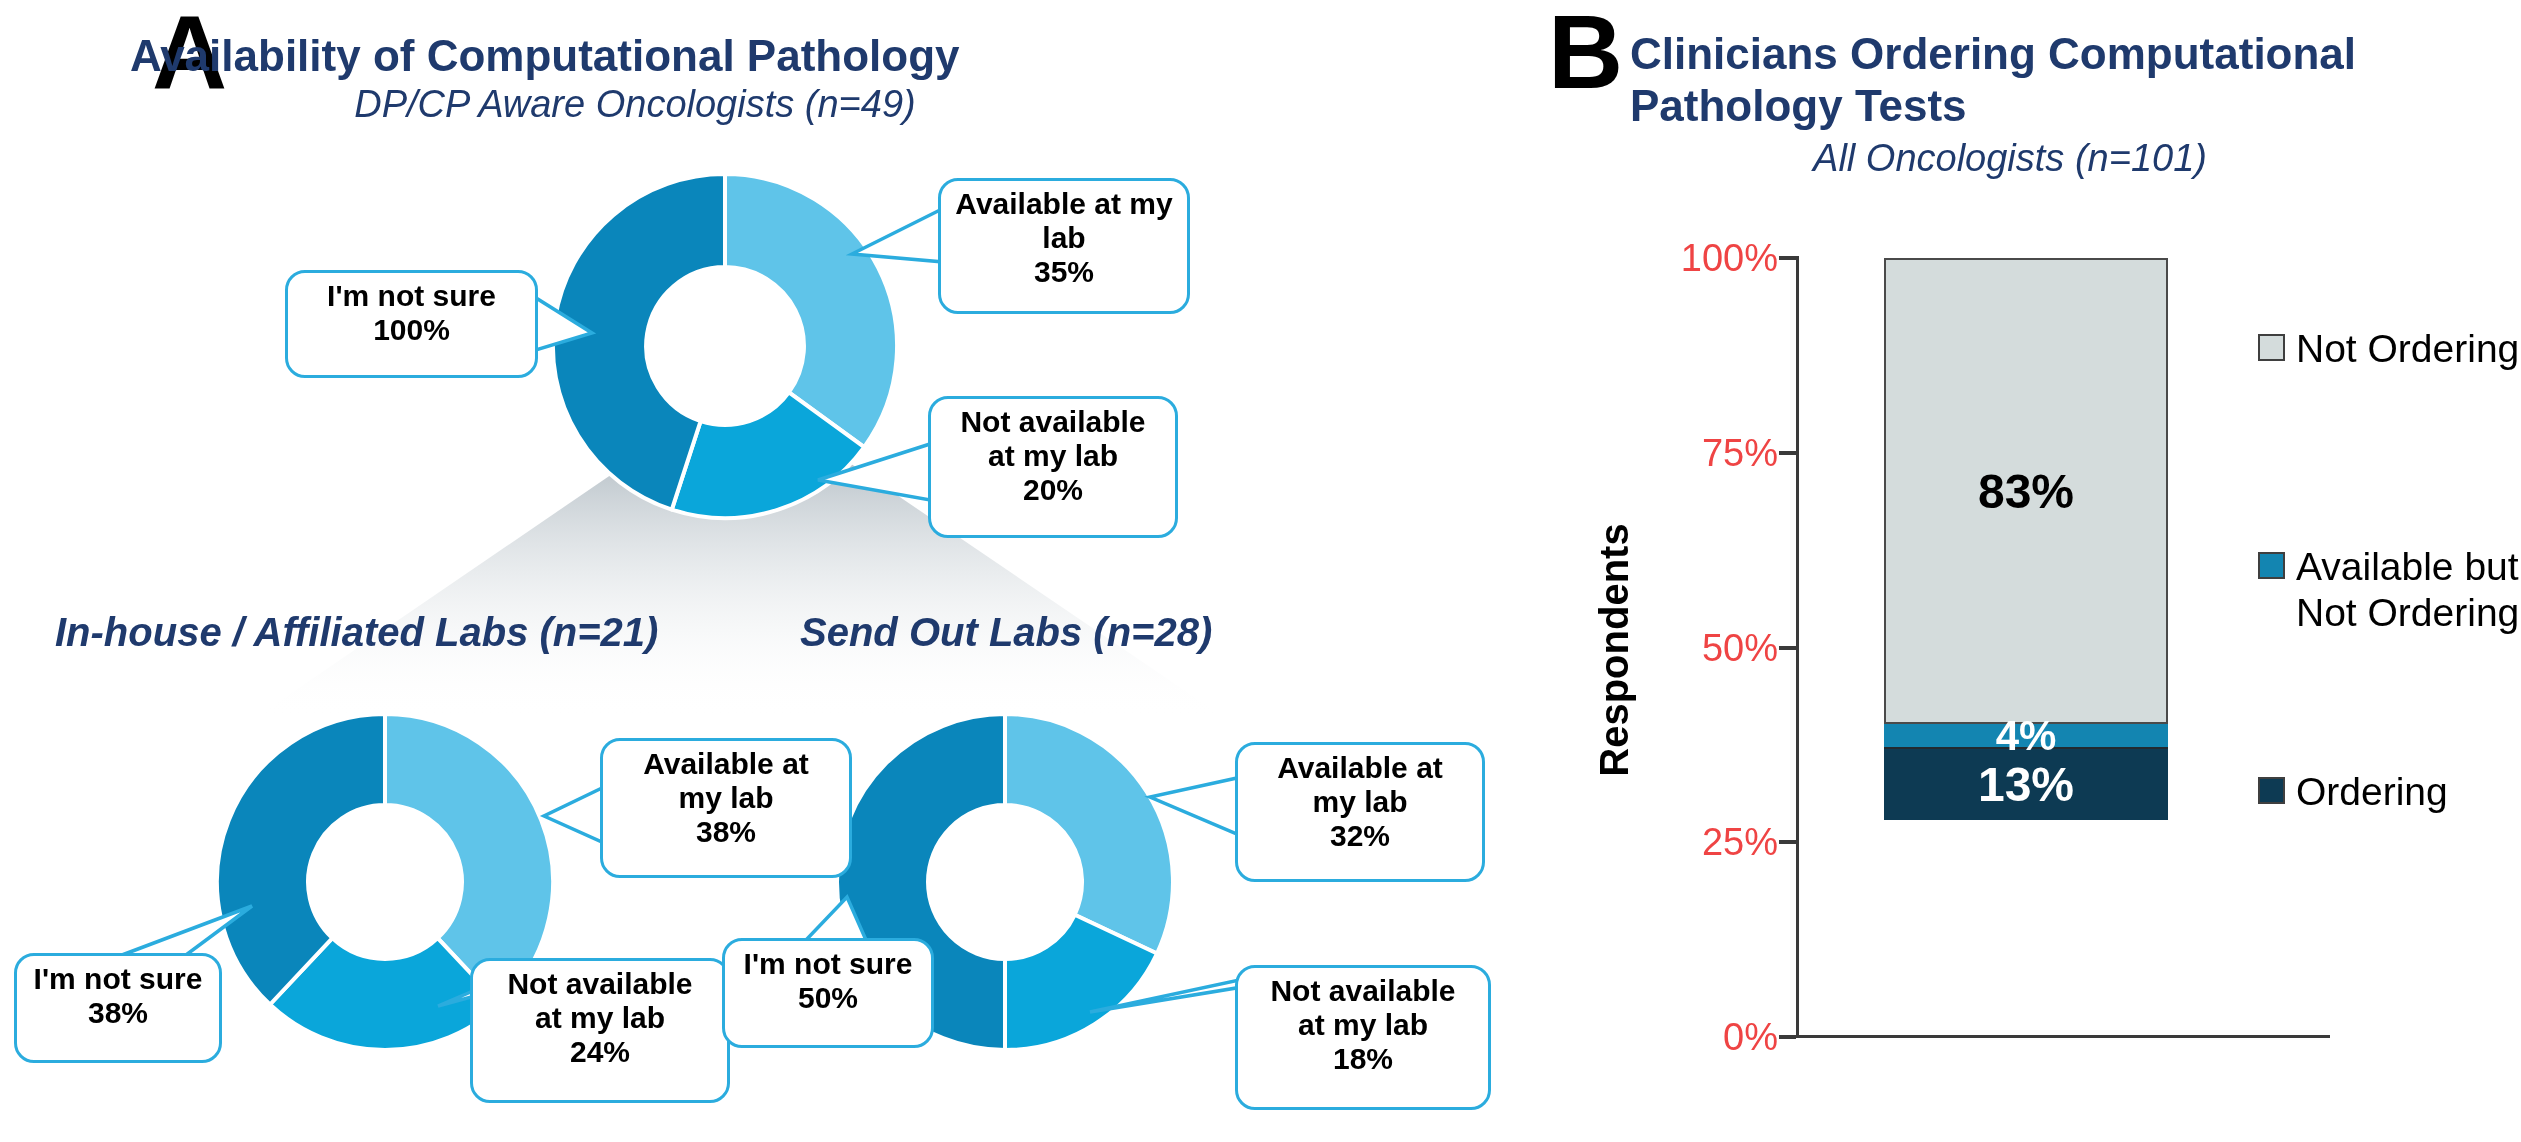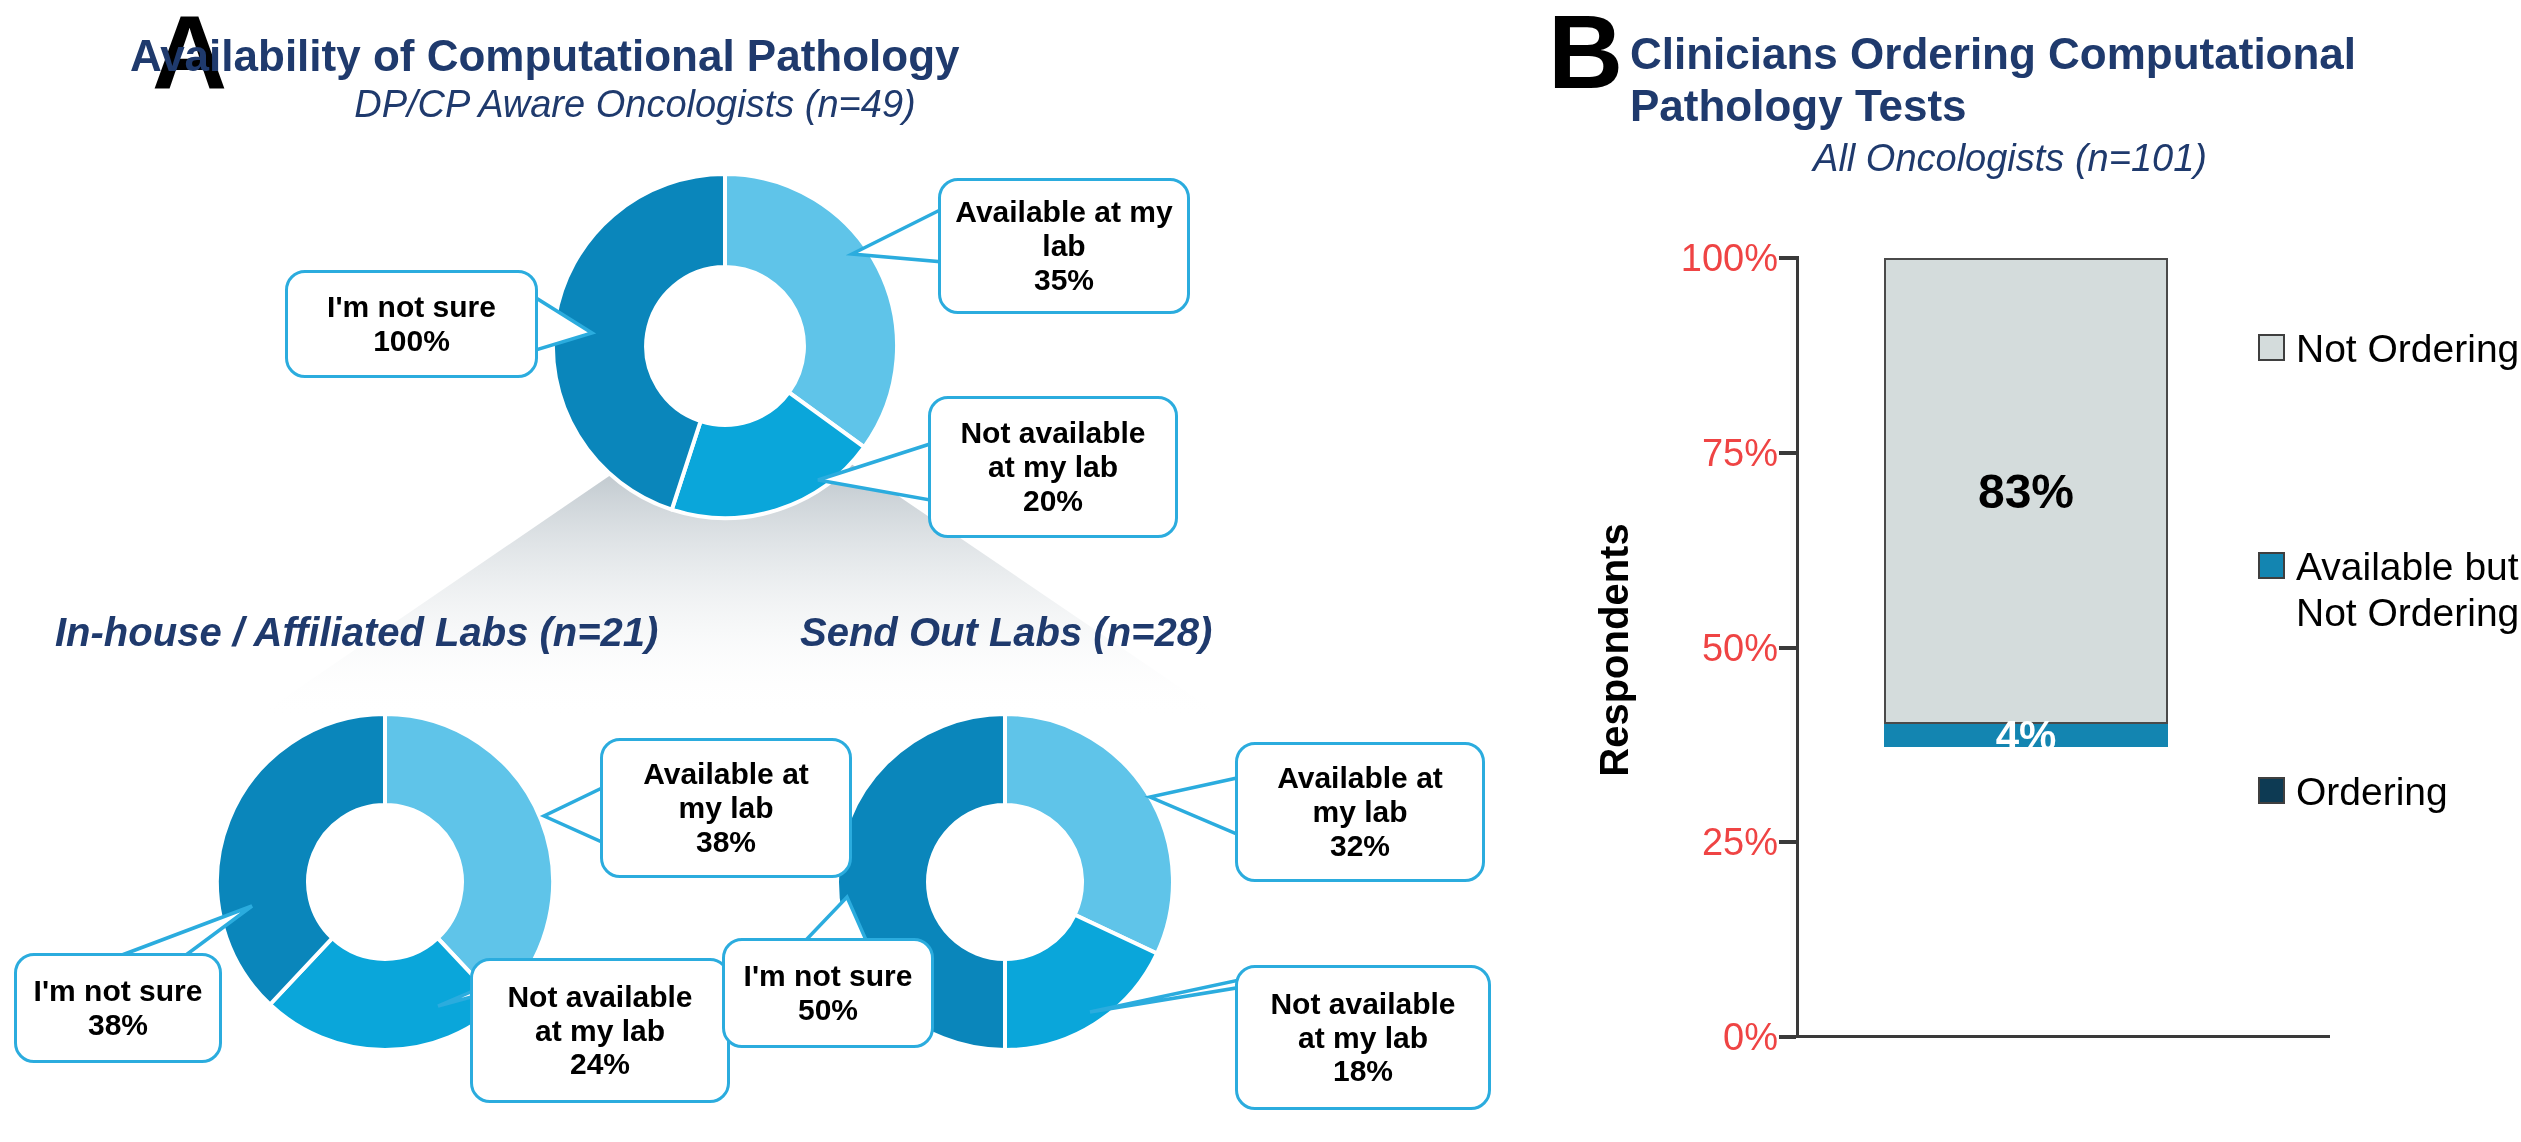--- a/index.html
+++ b/index.html
@@ -16,21 +16,21 @@
   .chart-subtitle{position:absolute;text-align:center;font-style:italic;color:var(--navy);font-size:38px;line-height:1.1;}
   .title-a{left:130px;top:30px;width:1010px;}
   .subtitle-a{left:130px;top:84px;width:1010px;}
   .title-b{left:1630px;top:28px;width:760px;}
   .subtitle-b{left:1630px;top:138px;width:760px;}
   .sub-title{position:absolute;font-style:italic;font-weight:600;color:var(--navy);font-size:40px;}
   .title-left{left:55px;top:610px;width:730px;}
   .title-right{left:800px;top:610px;width:660px;}
   .callout{
     position:absolute;background:#fff;border:3.5px solid var(--callout);
-    border-radius:20px;display:flex;flex-direction:column;align-items:center;justify-content:center;
+    border-radius:20px;display:flex;flex-direction:column;align-items:center;
     text-align:center;color:#000;font-weight:bold;font-size:30px;line-height:1.13;padding:6px 8px;box-sizing:border-box;
   }
   .co-label{white-space:pre-line;}
   .co-a-avail{left:938px;top:178px;width:252px;height:136px;}
   .co-a-notavail{left:928px;top:396px;width:250px;height:142px;}
   .co-a-notsure{left:285px;top:270px;width:253px;height:108px;}
   .co-l-avail{left:600px;top:738px;width:252px;height:140px;}
   .co-l-notavail{left:470px;top:958px;width:260px;height:145px;}
   .co-l-notsure{left:14px;top:953px;width:208px;height:110px;}
   .co-r-avail{left:1235px;top:742px;width:250px;height:140px;}
@@ -167,20 +167,23 @@
       <div class="tick-label" style="top: 1013px;">0%</div>
       <div class="tick-mark" style="top: 1035px;"></div>
     </div>
   <div id="bar">
       <div class="seg" style="top: 0%; height: 83%; background: rgb(212, 220, 220); border: 2px solid rgb(74, 74, 74);">
         <div class="seg-label" style="color: rgb(0, 0, 0); font-size: 48px;">83%</div>
       </div>
       <div class="seg" style="top: 83%; height: 4%; background: rgb(19, 133, 177);">
         <div class="seg-label" style="color: rgb(255, 255, 255); font-size: 42px;">4%</div>
       </div>
+      <div class="seg" style="top: 87%; height: 13%; background: rgb(13, 58, 83); border-top: 2px solid rgb(34, 42, 48);">
+        <div class="seg-label" style="color: rgb(255, 255, 255); font-size: 48px;">13%</div>
+      </div>
     </div>
 
   <div class="legend-swatch sw-1" id="legend-swatch-0" style="background: rgb(212, 220, 220);"></div>
   <div class="legend-label lb-1">Not Ordering</div>
   <div class="legend-swatch sw-2" id="legend-swatch-1" style="background: rgb(19, 133, 177);"></div>
   <div class="legend-label lb-2">Available but
 Not Ordering</div>
   <div class="legend-swatch sw-3" id="legend-swatch-2" style="background: rgb(13, 58, 83);"></div>
   <div class="legend-label lb-3">Ordering</div>
 

